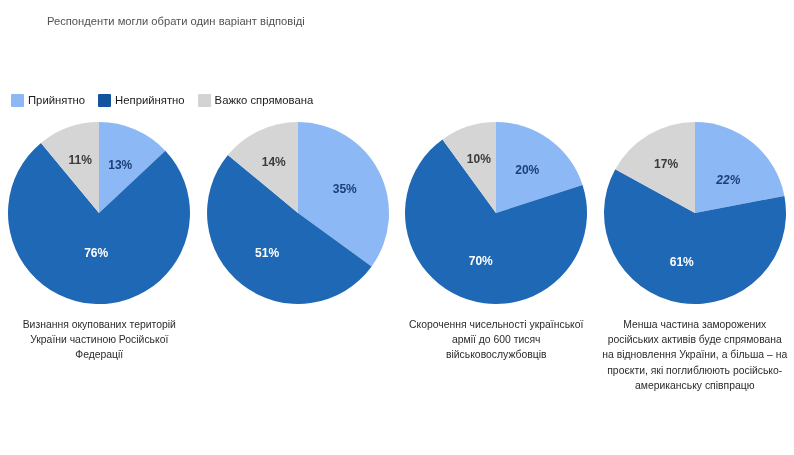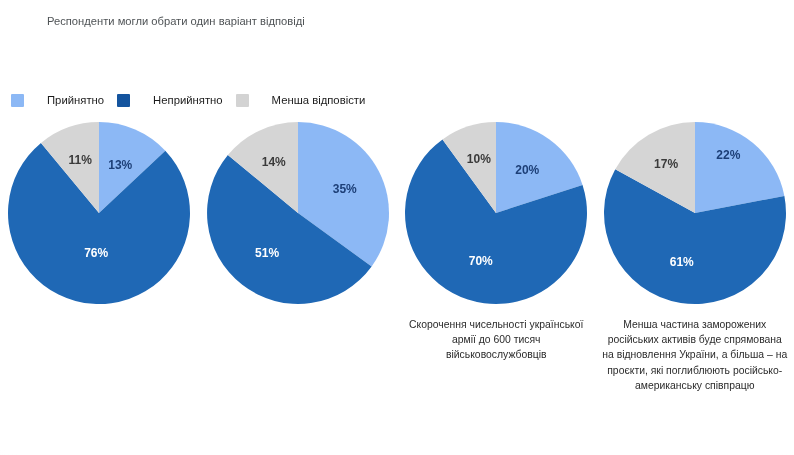--- a/index.html
+++ b/index.html
@@ -48,21 +48,21 @@
     position: absolute;
     left: 11px;
     top: 94px;
     display: flex;
     align-items: center;
     gap: 13px;
   }
   .legend-item {
     display: flex;
     align-items: center;
-    gap: 23px;
+    gap: 4px;
   }
   .legend-swatch {
     width: 13px;
     height: 13px;
     flex: 0 0 auto;
     border-radius: 1px;
   }
   .legend-label {
     font-size: 11.3px;
     color: #1b1b1b;
@@ -128,36 +128,37 @@
       <div class="legend-item">
         <span class="legend-swatch" style="background: rgb(140, 184, 245);"></span>
         <span class="legend-label">Прийнятно</span>
       </div>
       <div class="legend-item">
         <span class="legend-swatch" style="background: rgb(20, 84, 158);"></span>
         <span class="legend-label">Неприйнятно</span>
       </div>
       <div class="legend-item">
         <span class="legend-swatch" style="background: rgb(211, 211, 211);"></span>
-        <span class="legend-label">Менша відповісти</span>
+        <span class="legend-label">Важко спрямована</span>
       </div>
     </div>
 
   <div class="charts" id="charts">
       <div class="chart-cell">
         <div class="pie-wrap">
           <svg class="pie-svg" viewBox="0 0 182 182">
             <path d="M 91 91 L 91.00 0.00 A 91 91 0 0 1 157.34 28.71 Z" fill="#8cb8f5"></path>
             <path d="M 91 91 L 157.34 28.71 A 91 91 0 1 1 32.99 20.88 Z" fill="#1f68b5"></path>
             <path d="M 91 91 L 32.99 20.88 A 91 91 0 0 1 91.00 0.00 Z" fill="#d5d5d5"></path>
           </svg>
           <span class="slice-label lab-acc" style="left: 112px; top: 42.6px;">13%</span>
           <span class="slice-label lab-unacc" style="left: 87.9px; top: 131px;">76%</span>
           <span class="slice-label lab-hard" style="left: 71.9px; top: 37.9px;">11%</span>
         </div>
+        <div class="caption">Визнання окупованих територій України частиною Російської Федерації</div>
       </div>
       <div class="chart-cell">
         <div class="pie-wrap">
           <svg class="pie-svg" viewBox="0 0 182 182">
             <path d="M 91 91 L 91.00 0.00 A 91 91 0 0 1 164.62 144.49 Z" fill="#8cb8f5"></path>
             <path d="M 91 91 L 164.62 144.49 A 91 91 0 1 1 20.88 32.99 Z" fill="#1f68b5"></path>
             <path d="M 91 91 L 20.88 32.99 A 91 91 0 0 1 91.00 0.00 Z" fill="#d5d5d5"></path>
           </svg>
           <span class="slice-label lab-acc" style="left: 138px; top: 67px;">35%</span>
           <span class="slice-label lab-unacc" style="left: 60.3px; top: 130.5px;">51%</span>
@@ -177,21 +178,21 @@
         </div>
         <div class="caption">Скорочення чисельності української армії до 600 тисяч військовослужбовців</div>
       </div>
       <div class="chart-cell">
         <div class="pie-wrap">
           <svg class="pie-svg" viewBox="0 0 182 182">
             <path d="M 91 91 L 91.00 0.00 A 91 91 0 0 1 180.39 73.95 Z" fill="#8cb8f5"></path>
             <path d="M 91 91 L 180.39 73.95 A 91 91 0 1 1 11.26 47.16 Z" fill="#1f68b5"></path>
             <path d="M 91 91 L 11.26 47.16 A 91 91 0 0 1 91.00 0.00 Z" fill="#d5d5d5"></path>
           </svg>
-          <span class="slice-label lab-acc" style="left: 124.6px; top: 33px;">22%</span>
+          <span class="slice-label lab-acc" style="left: 124.6px; top: 58px; font-style: italic;">22%</span>
           <span class="slice-label lab-unacc" style="left: 70px; top: 140.4px; margin-left: 8px;">61%</span>
           <span class="slice-label lab-hard" style="left: 62.3px; top: 42.4px;">17%</span>
         </div>
         <div class="caption">Менша частина заморожених російських активів буде спрямована на відновлення України, а більша – на проєкти, які поглиблюють російсько-американську співпрацю</div>
       </div>
     </div>
 
 </div>
 
 </body></html>

